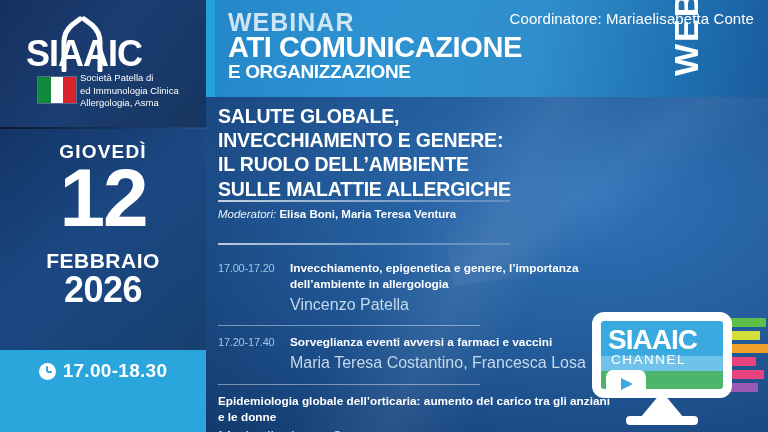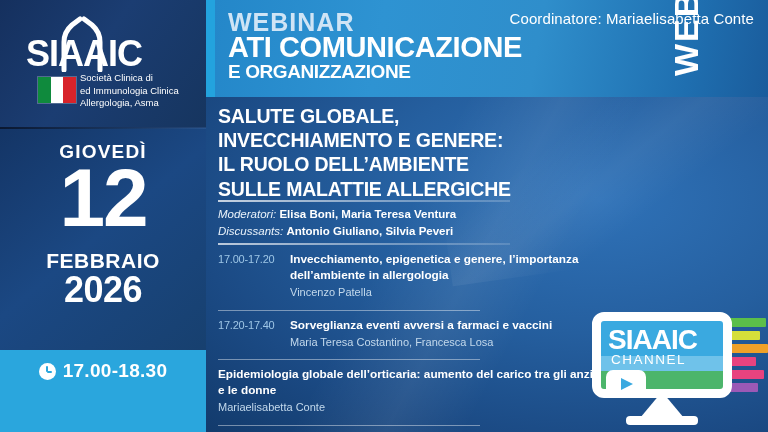--- a/index.html
+++ b/index.html
@@ -124,25 +124,25 @@
 
   .mods{position:absolute;left:218px;top:206px;width:380px;font-size:11.5px;color:#fff;line-height:1.45;}
   .mods i{font-style:italic;font-weight:400;color:#eaf3fb;}
   .mods b{font-weight:bold;}
 
   .rule-mid{position:absolute;left:218px;top:243px;width:292px;height:2px;
     background:linear-gradient(90deg,rgba(255,255,255,.7),rgba(255,255,255,.15));}
 
   
   .program{position:absolute;left:218px;top:252px;width:400px;}
-  .item{position:relative;display:flex;gap:10px;padding-bottom:5px;}
+  .item{position:relative;display:flex;gap:10px;padding-bottom:5px;margin-top:9px;}
   .itime{flex:none;width:62px;font-size:11px;color:#9ec6e6;padding-top:1px;letter-spacing:-.2px;}
   .ibody{flex:1;}
   .ititle{font-size:11.8px;font-weight:bold;color:#ffffff;line-height:1.35;}
-  .ispk{font-size:11px;color:#c3d9ec;line-height:1.35;margin-top:1px;}
+  .ispk{font-size:16px;color:#c3d9ec;line-height:1.35;margin-top:1px;}
   .idiv{width:262px;height:1px;background:rgba(255,255,255,.42);margin:5px 0 7px 0;}
 
   
   .vert{
     position:absolute;left:667px;top:76px;width:240px;height:60px;
     transform:rotate(-90deg);transform-origin:left top;
     font-size:34px;font-weight:bold;color:#ffffff;letter-spacing:2px;
     text-align:left;
   }
 
@@ -191,21 +191,21 @@
           <path d="M38 54 L38 26 Q38 16 46 9 L54 3" stroke="#ffffff" stroke-width="5" fill="none" stroke-linecap="round"></path>
           <path d="M74 54 L74 26 Q74 16 66 9 L58 3" stroke="#ffffff" stroke-width="5" fill="none" stroke-linecap="round"></path>
         </svg>
         <div class="siaaic-text">SIAAIC</div>
         <div class="flag">
           <i class="g"></i>
             <i class="w"></i>
             <i class="r"></i>
         </div>
         <div class="soc">
-          <div>Società Clinica di</div>
+          <div>Società Patella di</div>
           <div>ed Immunologia Clinica</div>
           <div>Allergologia, Asma</div>
         </div>
       </div>
     </div>
 
     <div class="panel-seam"></div>
 
     <div class="date-panel">
       <div class="giovedi">GIOVEDÌ</div>
@@ -236,24 +236,20 @@
     <div class="tl">IL RUOLO DELL’AMBIENTE</div>
     <div class="tl">SULLE MALATTIE ALLERGICHE</div>
   </div>
 
   <div class="rule-top"></div>
 
   <div class="mods">
     <div>
       <i>Moderatori:</i>
       <b>Elisa Boni, Maria Teresa Ventura</b>
-    </div>
-    <div>
-      <i>Discussants:</i>
-      <b>Antonio Giuliano, Silvia Peveri</b>
     </div>
   </div>
 
   <div class="rule-mid"></div>
 
   <div class="program">
 
     <div class="item">
       <div class="itime">17.00-17.20</div>
       <div class="ibody">

